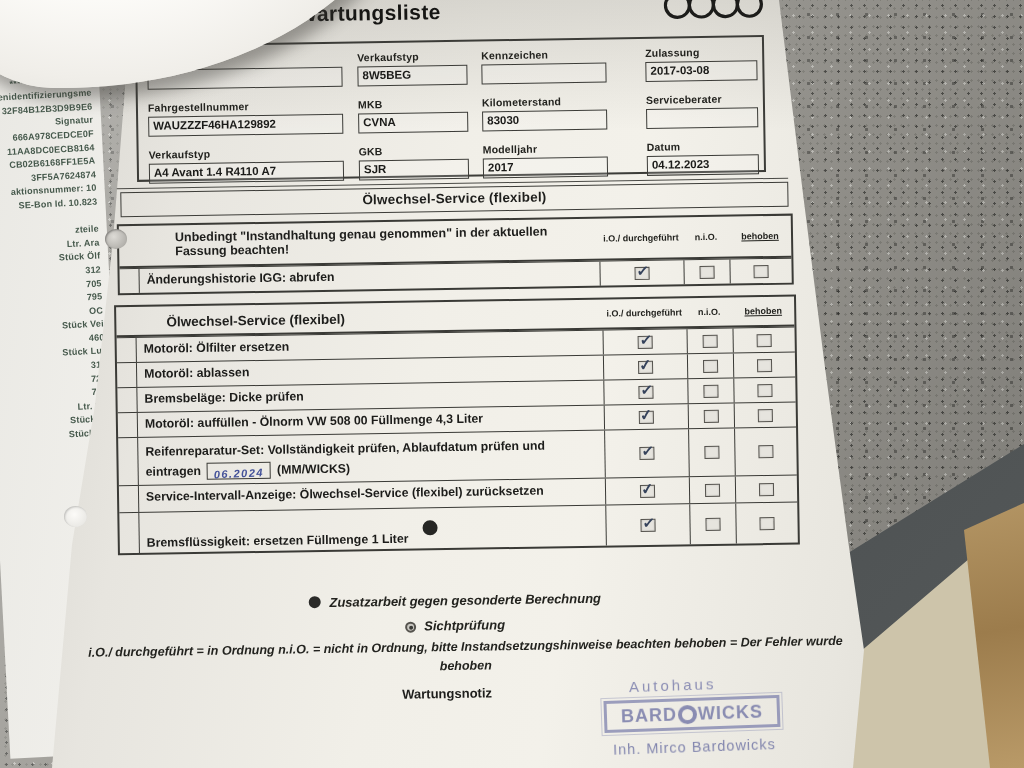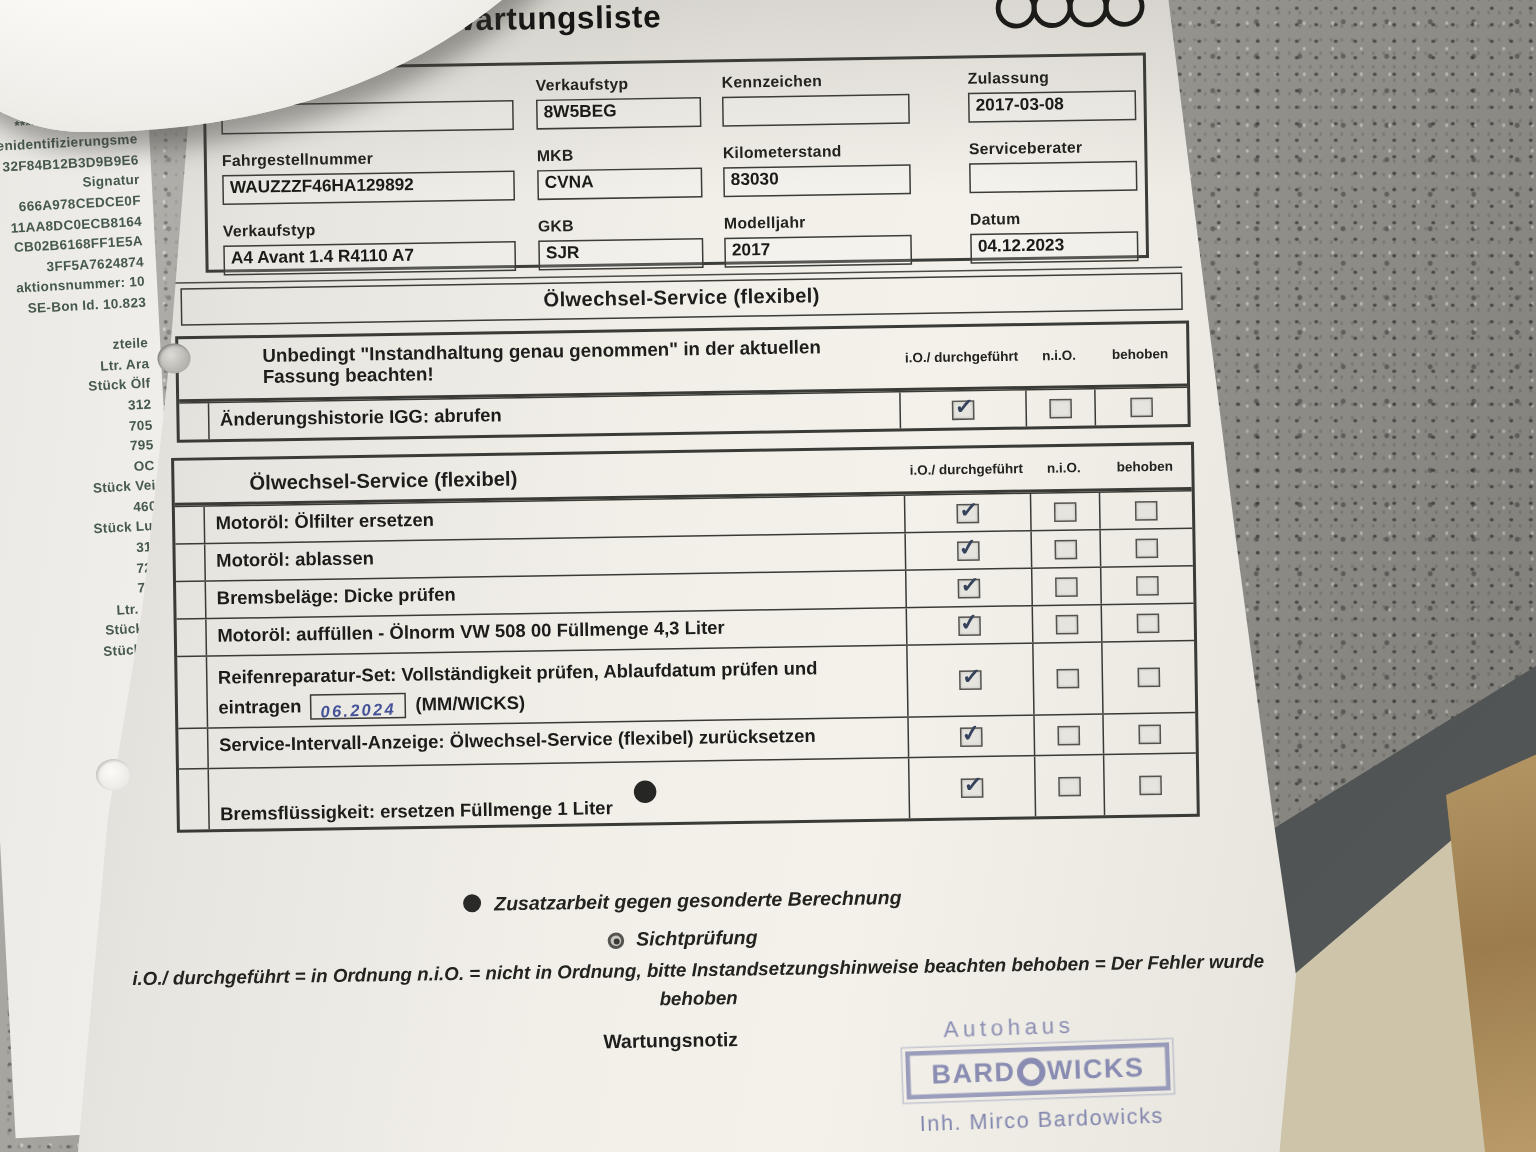--- a/index.html
+++ b/index.html
@@ -58,21 +58,21 @@
     padding:2px 4px 0 4px; color:#1b1b19; background:rgba(255,255,255,.14); white-space:nowrap; }
 
   .rule { position:absolute; left:118px; top:183px; width:672px; height:1.4px; background:#4a4a46; }
   .section-bar { position:absolute; left:122px; top:187px; width:668px; height:25px; border:1.7px solid #3c3c38;
     text-align:center; font-size:13.5px; font-weight:bold; padding-top:3px; letter-spacing:.2px; }
 
   .vtable { position:absolute; border:2px solid #3a3a36; }
   .t-head { display:flex; align-items:stretch; border-bottom:2px solid #3a3a36; }
   .t-head-title { flex:1; font-weight:bold; }
   .colhead { font-size:9px; font-weight:bold; display:flex; align-items:center; justify-content:center; text-align:center; color:#23231f; }
-  .c-ok { width:84px; } .c-nok { width:46px; } .c-fix { width:62px; }
+  .c-ok { width:84px; } .c-nok { width:46px; } .c-fix { width:62px;text-decoration:underline; }
   .t-row { display:flex; align-items:stretch; border-top:1.6px solid #3a3a36; }
   .t-row:first-of-type { border-top:none; }
   .gut { width:20px; border-right:1.6px solid #3a3a36; }
   .lbl { flex:1; font-size:12.3px; font-weight:bold; padding:4px 4px 3px 7px; color:#1c1c1a; }
   .cell { display:flex; align-items:center; justify-content:center; border-left:1.6px solid #3a3a36; }
 
   .cb { position:relative; width:15px; height:13px; border:1.6px solid #55534e; background:#e6e4de;
     box-shadow:inset 0 0 2px rgba(0,0,0,.18); }
   .mark { position:absolute; left:0px; top:-6px; font-size:15px; font-weight:bold; color:#35425b; }
   .t-row:nth-of-type(odd) .mark { transform:rotate(-6deg); }

